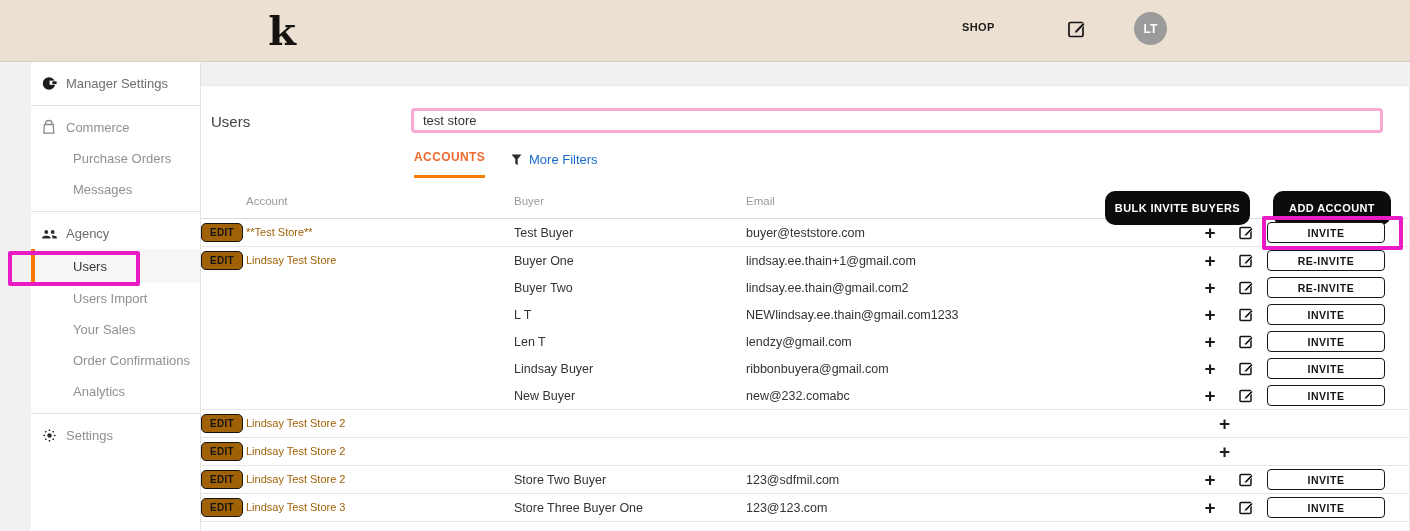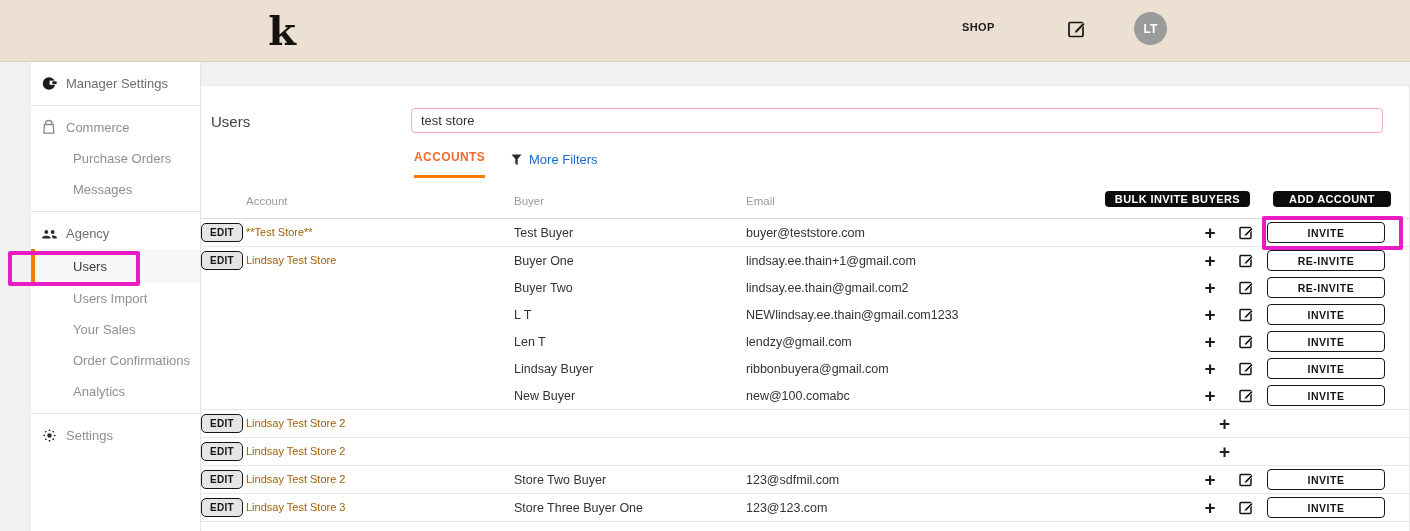--- a/index.html
+++ b/index.html
@@ -32,47 +32,47 @@
   .side-item.active { height:34px; color:#3a3a3a; background:#f7f7f7; }
   .side-item.active::before { content:""; position:absolute; left:0; top:0; bottom:0; width:4px;
     background:var(--accent-orange,#ef6c00); }
   [data-name="sidebar-item-manager-settings"], [data-name="sidebar-item-agency"] { color:#6d6d6d; }
 
   
   .card { position:absolute; left:190px; top:85px; width:1220px; height:446px; background:#fff;
     border:1px solid #e9e9e9; border-bottom:none; box-shadow:0 1px 2px rgba(0,0,0,.05); }
   .page-title { position:absolute; left:20px; top:27px; font-size:15px; color:#424242; }
   .search-input { position:absolute; left:220px; top:22px; width:972px; height:25px;
-    border:1px solid #f9a8d4; border-radius:4px; padding:0 9px; font-size:13px; color:#333;
+    border:3px solid #f9a8d4; border-radius:4px; padding:0 9px; font-size:13px; color:#333;
     font-family:"Liberation Sans", sans-serif; background:#fff; outline:none; }
   .tab-accounts { position:absolute; left:223px; top:64px; width:71px; height:28px;
     text-align:right; font-size:12px; font-weight:bold; letter-spacing:.4px;
     color:var(--accent-orange-text,#ee6b2e); border-bottom:3px solid var(--accent-orange,#f57c00);
     cursor:pointer; }
   .more-filters { position:absolute; left:320px; top:66px; display:flex; align-items:center;
     gap:7px; cursor:pointer; }
   .more-filters .label { font-size:13px; color:var(--link-blue,#1a6ace); }
   .more-filters .f-icon { width:11px; height:12px; display:inline-flex; }
 
   .table-header { position:absolute; left:0; top:100px; width:1218px; height:33px;
     border-bottom:1px solid #dcdcdc; font-size:11.5px; color:#9a9a9a; }
   .col-account { position:absolute; left:55px; top:9px; }
   .col-buyer   { position:absolute; left:323px; top:9px; }
   .col-email   { position:absolute; left:555px; top:9px; }
-  .black-btn { position:absolute; top:5px; height:16px; border:none; border-radius:4px;
+  .black-btn { position:absolute; top:5px; height:34px; border:none; border-radius:10px;
     background:var(--button-black,#0c0c0c); color:#fff; font-size:11px; font-weight:bold;
     letter-spacing:.4px; font-family:"Liberation Sans", sans-serif; padding:0 10px; cursor:pointer; }
   .bulk-btn { right:159px; min-width:118px; }
   .add-btn  { right:18px;  width:118px; }
 
   .table-body { position:absolute; left:0; top:133px; width:1218px; }
   .group { position:relative; display:grid; grid-template-columns:10px 45px 268px 1fr;
     border-bottom:1px solid #e6e6e6; min-height:27px; }
   .edit-cell { grid-column:2; height:27px; display:flex; align-items:center; }
-  .edit-btn { border:1.5px solid #141414; border-radius:5px; background:#e5e5e5; color:#141414;
+  .edit-btn { border:1.5px solid #141414; border-radius:5px; background:#a16207; color:#141414;
     font-size:10px; font-weight:bold; letter-spacing:.3px; padding:3px 8px;
     font-family:"Liberation Sans", sans-serif; cursor:pointer; }
   .account-cell { grid-column:3; padding-top:7px; font-size:11px; color:#a16207; }
   .buyer-rows { grid-column:4; }
   .buyer-row { display:grid; grid-template-columns:232px 445px 38px 34px 1fr;
     height:27px; align-items:center; }
   .buyer-name, .buyer-email { font-size:12.5px; color:#333; }
   .plus-cell, .compose-cell { display:flex; justify-content:center; align-items:center; }
   .plus-glyph { font-size:19px; font-weight:600; color:#1d1d1d; line-height:1; cursor:pointer; }
   .compose-cell svg { cursor:pointer; }
@@ -308,21 +308,21 @@
         <rect x="2" y="3.5" width="11" height="11" rx="1" fill="none" stroke="#141414" stroke-width="1.5"></rect>
         <path d="M6.5 12.2l2-.45 6.3-6.6-1.55-1.5-6.3 6.6z" fill="#141414" stroke="#fff" stroke-width="0.7"></path>
       </svg>
     </span>
     <span class="invite-cell">
       <button class="invite-btn" data-name="invite-button">INVITE</button>
     </span>
   </div>
             <div class="buyer-row" data-name="buyer-row">
     <span class="buyer-name" data-name="buyer-name">New Buyer</span>
-    <span class="buyer-email" data-name="buyer-email">new@100.comabc</span>
+    <span class="buyer-email" data-name="buyer-email">new@232.comabc</span>
     <span class="plus-cell">
       <span class="plus-glyph" data-name="plus-icon">+</span>
     </span>
     <span class="compose-cell" data-name="edit-note-icon">
       <svg width="17" height="17" viewBox="0 0 17 17">
         <rect x="2" y="3.5" width="11" height="11" rx="1" fill="none" stroke="#141414" stroke-width="1.5"></rect>
         <path d="M6.5 12.2l2-.45 6.3-6.6-1.55-1.5-6.3 6.6z" fill="#141414" stroke="#fff" stroke-width="0.7"></path>
       </svg>
     </span>
     <span class="invite-cell">

